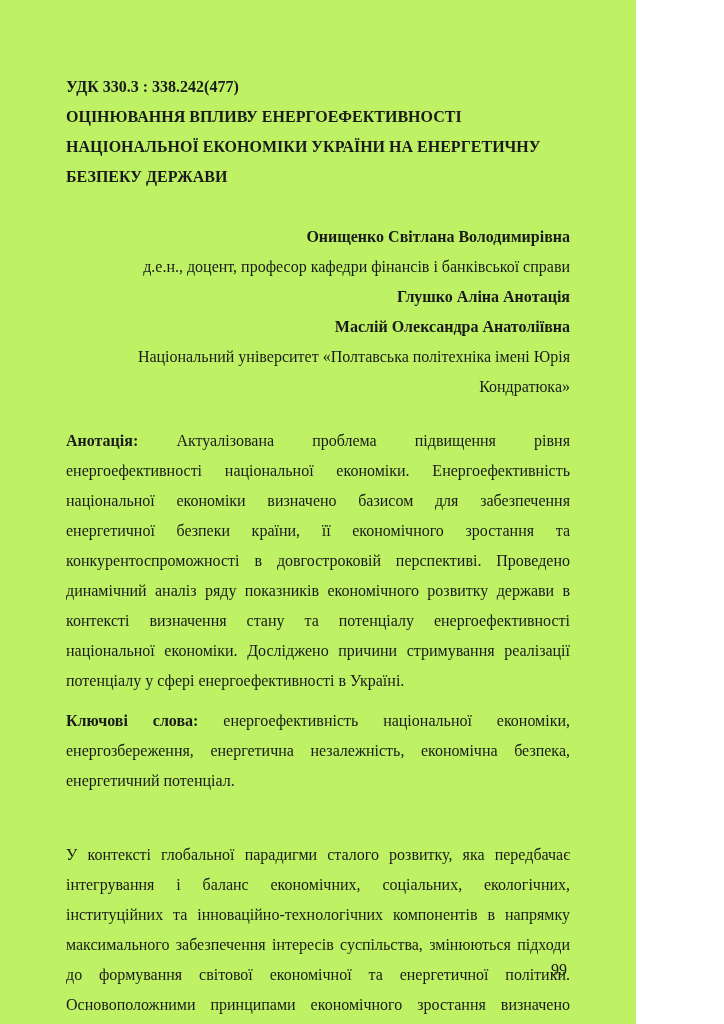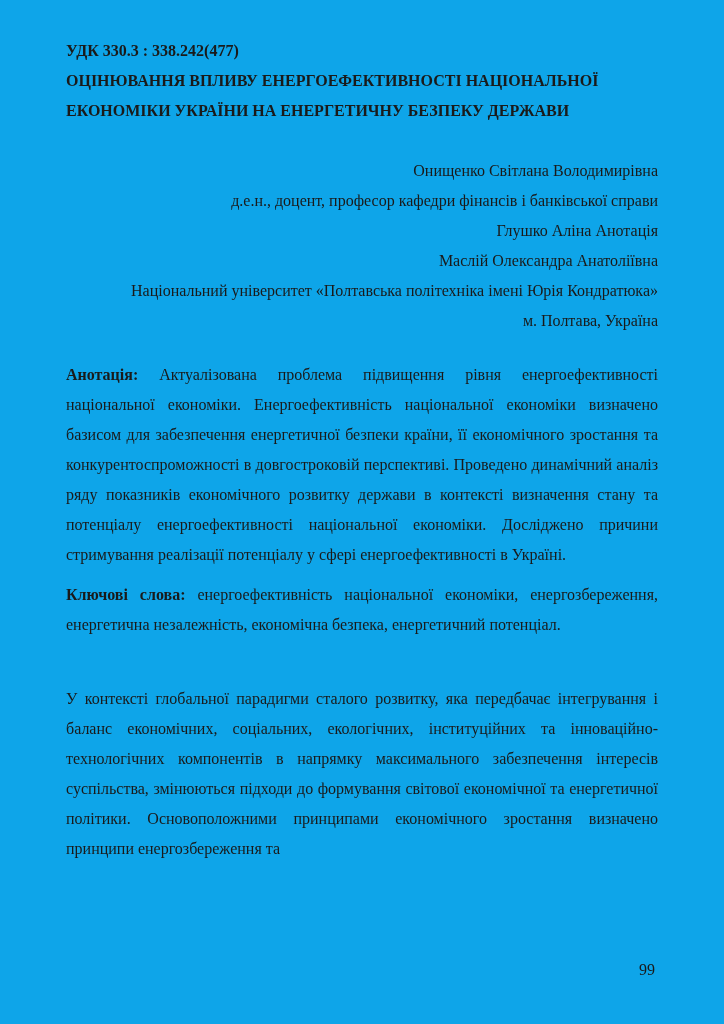--- a/index.html
+++ b/index.html
@@ -6,41 +6,41 @@
   html, body { background: #ffffff; }
   body {
     width: 724px;
     height: 1024px;
     font-family: "Liberation Serif", "DejaVu Serif", serif;
     color: #1a1a1a;
     overflow: hidden;
   }
   .page {
     position: relative;
-    width: 724px;
+    width: 636px;
     height: 1024px;
-    background: #0ea5e9;
-    padding: 36px 66px 0 66px;
+    background: #bef264;
+    padding: 72px 66px 0 66px;
     font-size: 16px;
     line-height: 30px;
   }
   .udc {
     font-weight: bold;
     text-align: left;
   }
   .paper-title {
     font-weight: bold;
     text-align: left;
   }
   .authors {
     margin-top: 30px;
     text-align: right;
   }
   .author-line { display: block; }
-  .author-line.bold { font-weight: normal; }
+  .author-line.bold { font-weight: bold; }
   .para {
     text-align: justify;
   }
   .abstract { margin-top: 24px; }
   .keywords { margin-top: 10px; }
   .body-text { margin-top: 44px; }
   .para b { font-weight: bold; }
   .page-number {
     position: absolute;
     top: 955px;
@@ -57,21 +57,20 @@
   <div class="udc">УДК 330.3 : 338.242(477)</div>
 
   <div class="paper-title">ОЦІНЮВАННЯ ВПЛИВУ ЕНЕРГОЕФЕКТИВНОСТІ НАЦІОНАЛЬНОЇ ЕКОНОМІКИ УКРАЇНИ НА ЕНЕРГЕТИЧНУ БЕЗПЕКУ ДЕРЖАВИ</div>
 
   <div class="authors">
     <span class="author-line bold">Онищенко Світлана Володимирівна</span>
     <span class="author-line">д.е.н., доцент, професор кафедри фінансів і банківської справи</span>
     <span class="author-line bold">Глушко Аліна Анотація</span>
     <span class="author-line bold">Маслій Олександра Анатоліївна</span>
     <span class="author-line">Національний університет «Полтавська політехніка імені Юрія Кондратюка»</span>
-    <span class="author-line">м. Полтава, Україна</span>
   </div>
 
   <p class="para abstract"><b>Анотація:</b> <span>Актуалізована проблема підвищення рівня енергоефективності національної економіки. Енергоефективність національної економіки визначено базисом для забезпечення енергетичної безпеки країни, її економічного зростання та конкурентоспроможності в довгостроковій перспективі. Проведено динамічний аналіз ряду показників економічного розвитку держави в контексті визначення стану та потенціалу енергоефективності національної економіки. Досліджено причини стримування реалізації потенціалу у сфері енергоефективності в Україні.</span></p>
 
   <p class="para keywords"><b>Ключові слова:</b> <span>енергоефективність національної економіки, енергозбереження, енергетична незалежність, економічна безпека, енергетичний потенціал.</span></p>
 
   <p class="para body-text">У контексті глобальної парадигми сталого розвитку, яка передбачає інтегрування і баланс економічних, соціальних, екологічних, інституційних та інноваційно-технологічних компонентів в напрямку максимального забезпечення інтересів суспільства, змінюються підходи до формування світової економічної та енергетичної політики. Основоположними принципами економічного зростання визначено принципи енергозбереження та</p>
 
   <div class="page-number">99</div>
 

